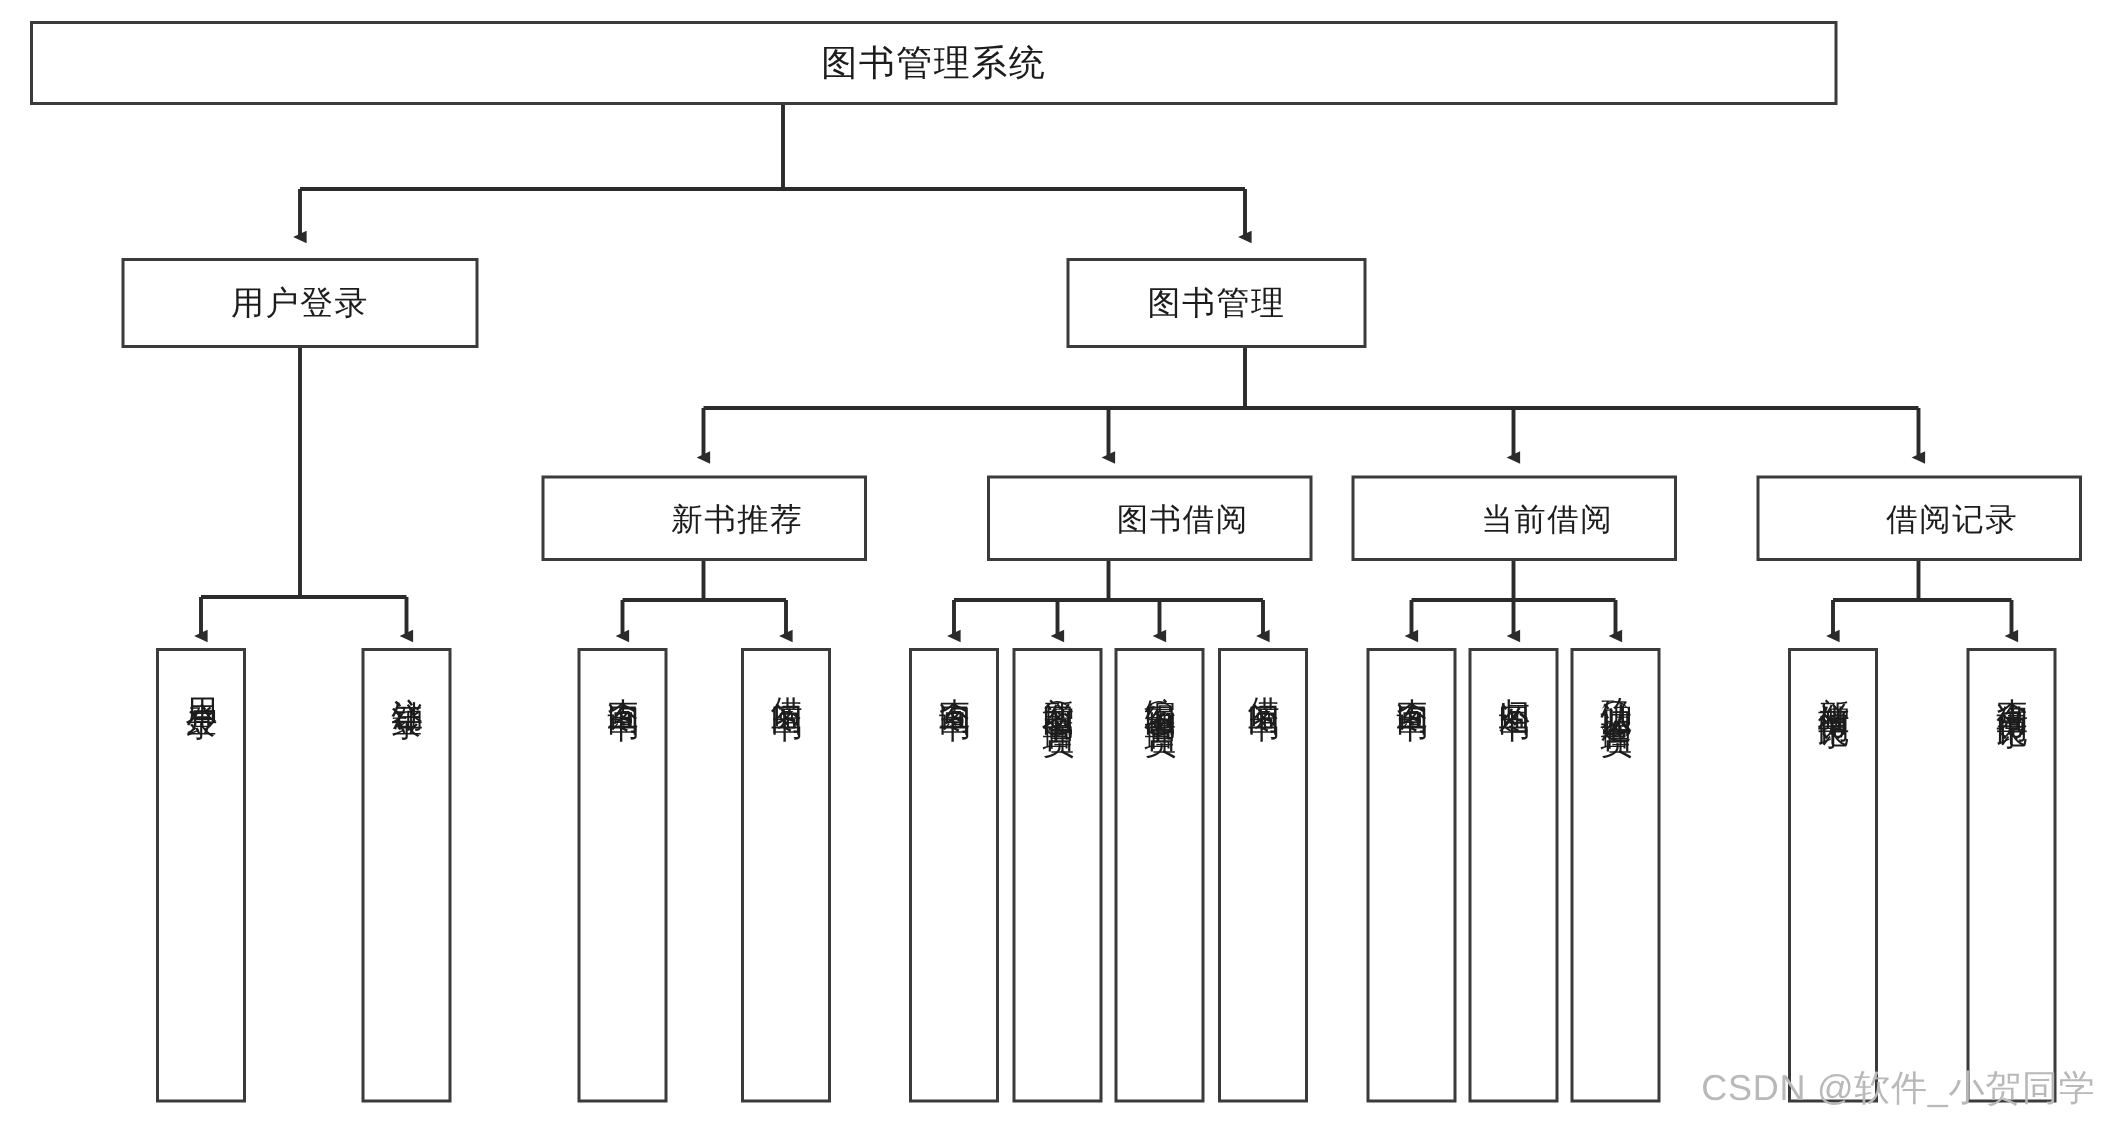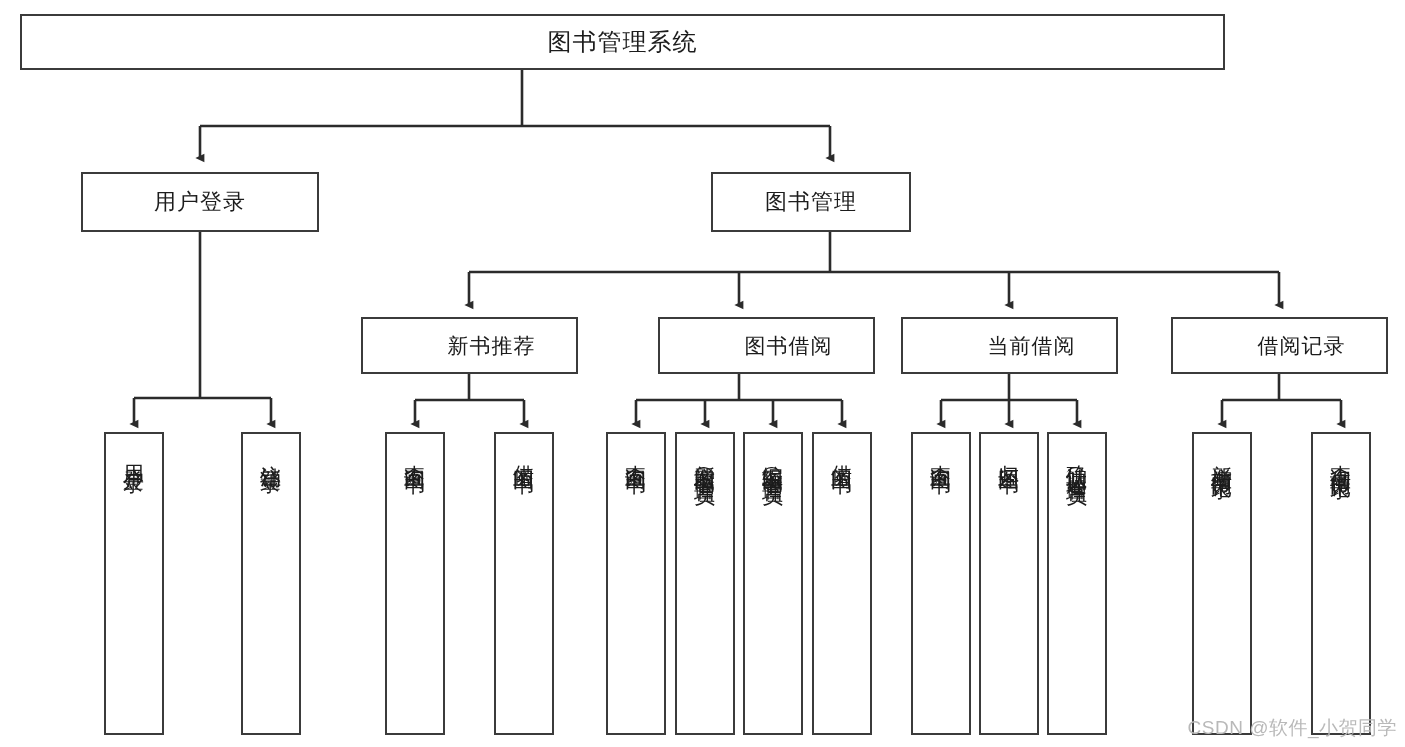--- a/index.html
+++ b/index.html
@@ -57,21 +57,21 @@
     letter-spacing:3px;
     line-height:1;
     white-space:nowrap;
     display:block;
     margin-top:14px;
   }
   .watermark{
     position:absolute;
     right:8px;
     bottom:6px;
-    font-size:19px;
+    font-size:24px;
     color:#b9b9b9;
     letter-spacing:0.5px;
     z-index:5;
     white-space:nowrap;
   }
 </style>
 </head>
 <body>
 
 <div id="canvas">

